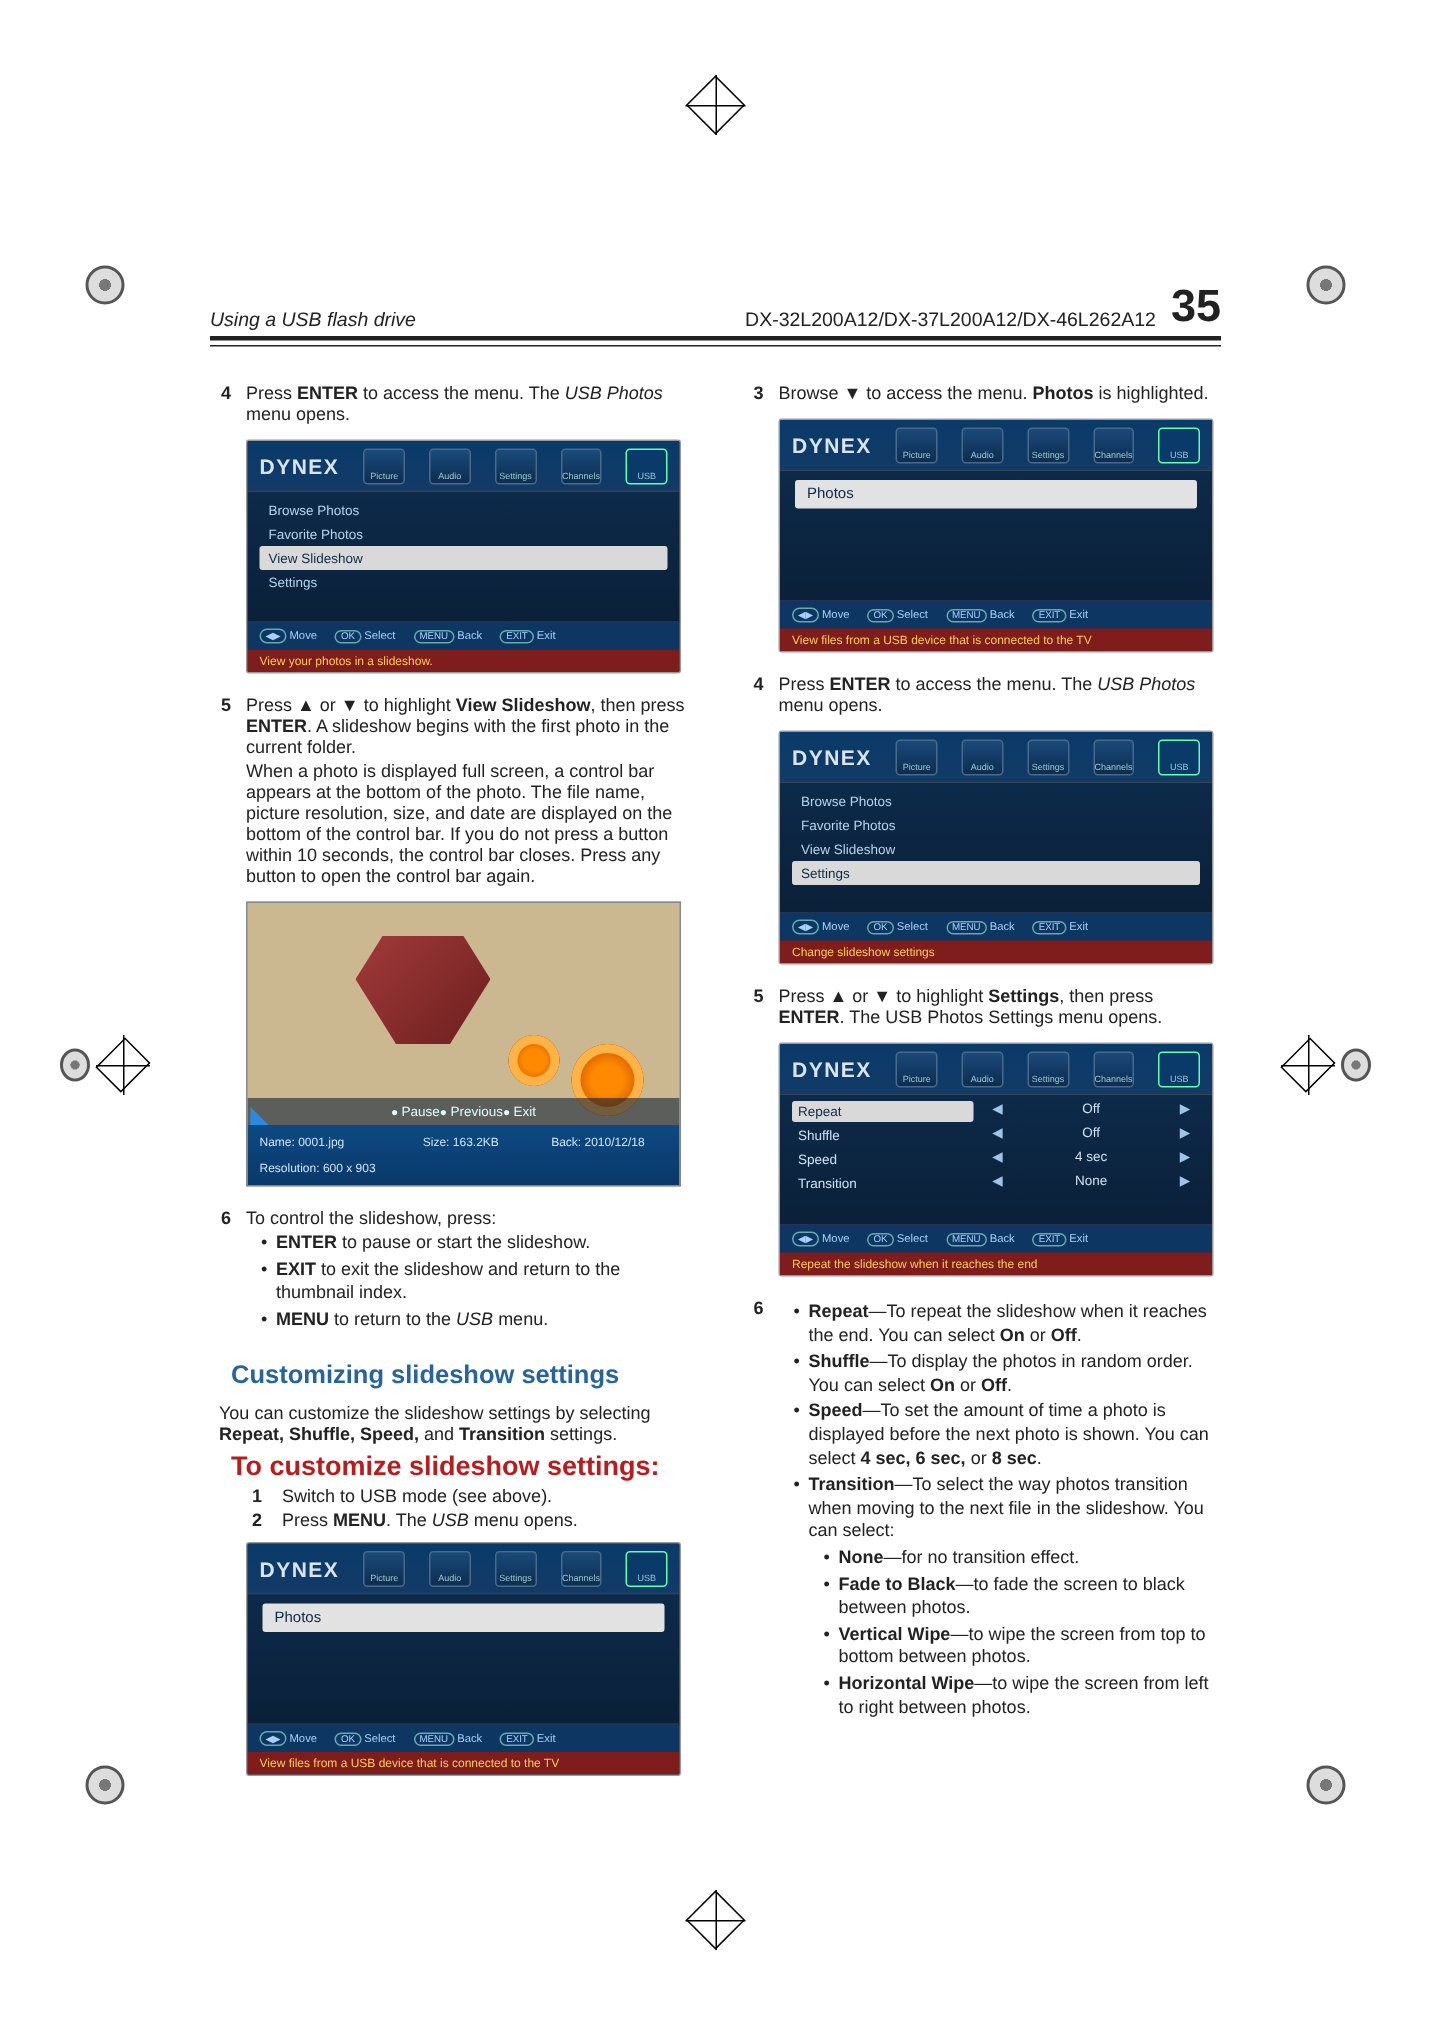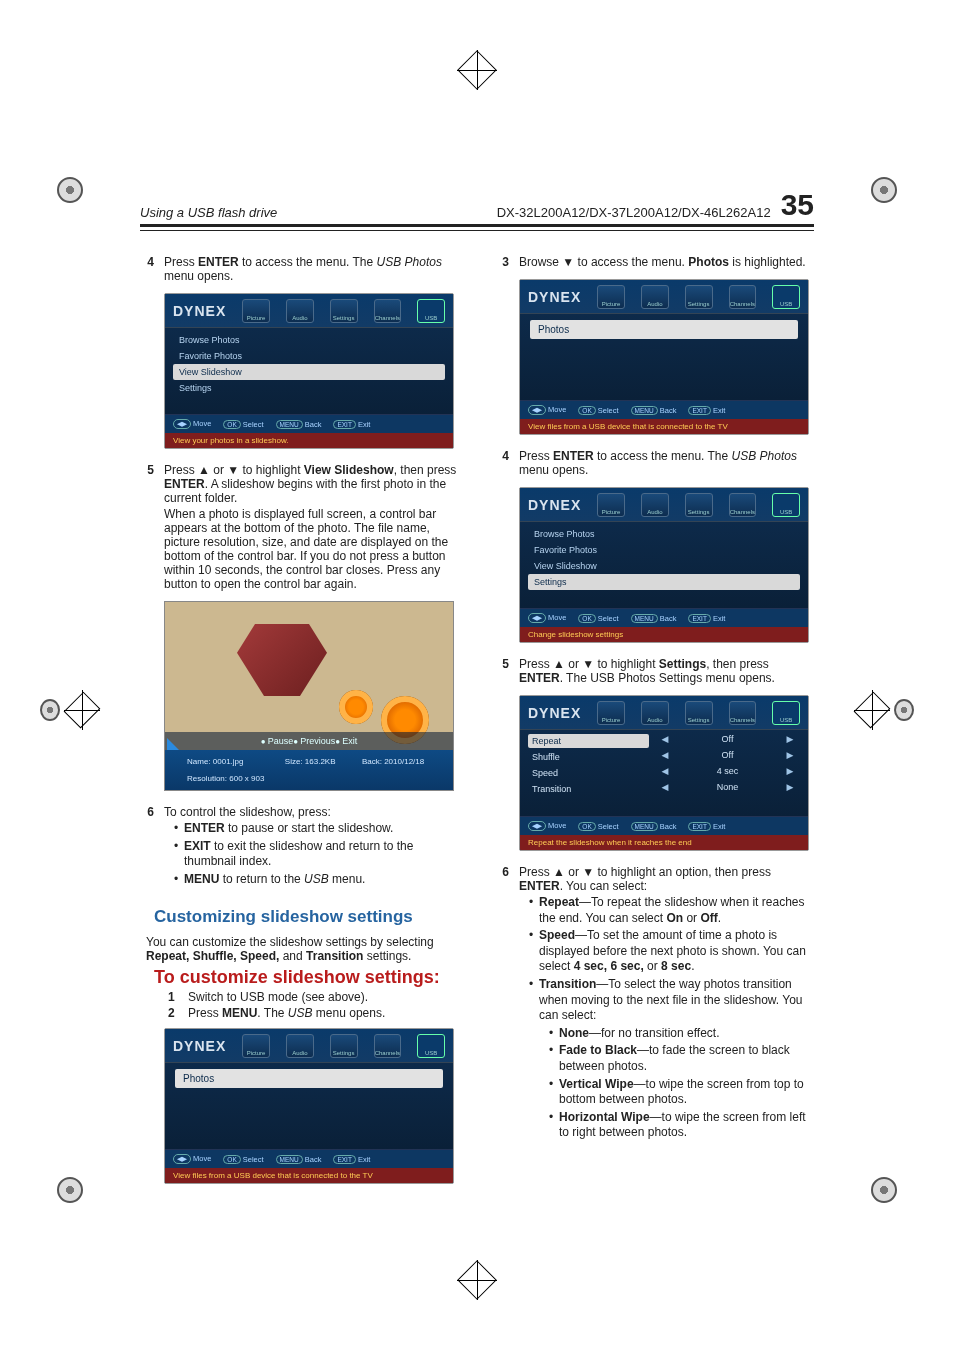--- a/index.html
+++ b/index.html
@@ -113,21 +113,21 @@
   .photo .bow{position:absolute;left:72px;top:22px;width:90px;height:72px;
     background:linear-gradient(135deg,#a33a3a,#6c1f1f);clip-path:polygon(20% 0,80% 0,100% 40%,70% 100%,30% 100%,0 40%);}
   .photo .bar{
     position:absolute;left:0;right:0;bottom:40px;background:rgba(0,20,50,.55);
     display:flex;justify-content:center;padding:4px 0;color:#dff;font-size:9px;
   }
   .photo .bar span:before{content:"● ";font-size:8px;}
   .photo .info{
     position:absolute;left:0;right:0;bottom:0;height:40px;
     background:linear-gradient(#0e4a84,#0a3868);color:#cfe6ff;font-size:8px;
-    display:grid;grid-template-columns:1.3fr 1fr 1fr;align-items:center;padding:4px 22px;gap:2px 8px;
+    display:grid;grid-template-columns:1.3fr 1fr 1fr;align-items:center;padding:4px 8px;gap:2px 8px;
   }
   .photo .corner{position:absolute;left:2px;bottom:40px;width:0;height:0;border:6px solid transparent;border-left-color:#2a8adf;border-bottom-color:#2a8adf;}
 </style>
 </head>
 <body>
 
 <div class="reg tl">
     <div class="circ"></div>
   </div>
 <div class="reg tr">
@@ -383,23 +383,23 @@
           <span><span class="pill">OK</span><span>Select</span></span>
           <span><span class="pill">MENU</span><span>Back</span></span>
           <span><span class="pill">EXIT</span><span>Exit</span></span>
         </div>
         <div class="hint">Repeat the slideshow when it reaches the end</div>
       </div>
 
       <div class="step">
         <div class="n">6</div>
         <div class="t">
-          <p><span>Press ▲ or ▼ to highlight an option, then press </span><b>ENTER</b><span>. You can select:</span></p>
           <ul class="bullets">
             <li><b>Repeat</b><span>—To repeat the slideshow when it reaches the end. You can select </span><b>On</b><span> or </span><b>Off</b><span>.</span></li>
+            <li><b>Shuffle</b><span>—To display the photos in random order. You can select </span><b>On</b><span> or </span><b>Off</b><span>.</span></li>
             <li><b>Speed</b><span>—To set the amount of time a photo is displayed before the next photo is shown. You can select </span><b>4 sec, 6 sec,</b><span> or </span><b>8 sec</b><span>.</span></li>
             <li><b>Transition</b><span>—To select the way photos transition when moving to the next file in the slideshow. You can select:</span>
               <ul class="bullets subbullets">
                 <li><b>None</b><span>—for no transition effect.</span></li>
                 <li><b>Fade to Black</b><span>—to fade the screen to black between photos.</span></li>
                 <li><b>Vertical Wipe</b><span>—to wipe the screen from top to bottom between photos.</span></li>
                 <li><b>Horizontal Wipe</b><span>—to wipe the screen from left to right between photos.</span></li>
               </ul>
             </li>
           </ul>

